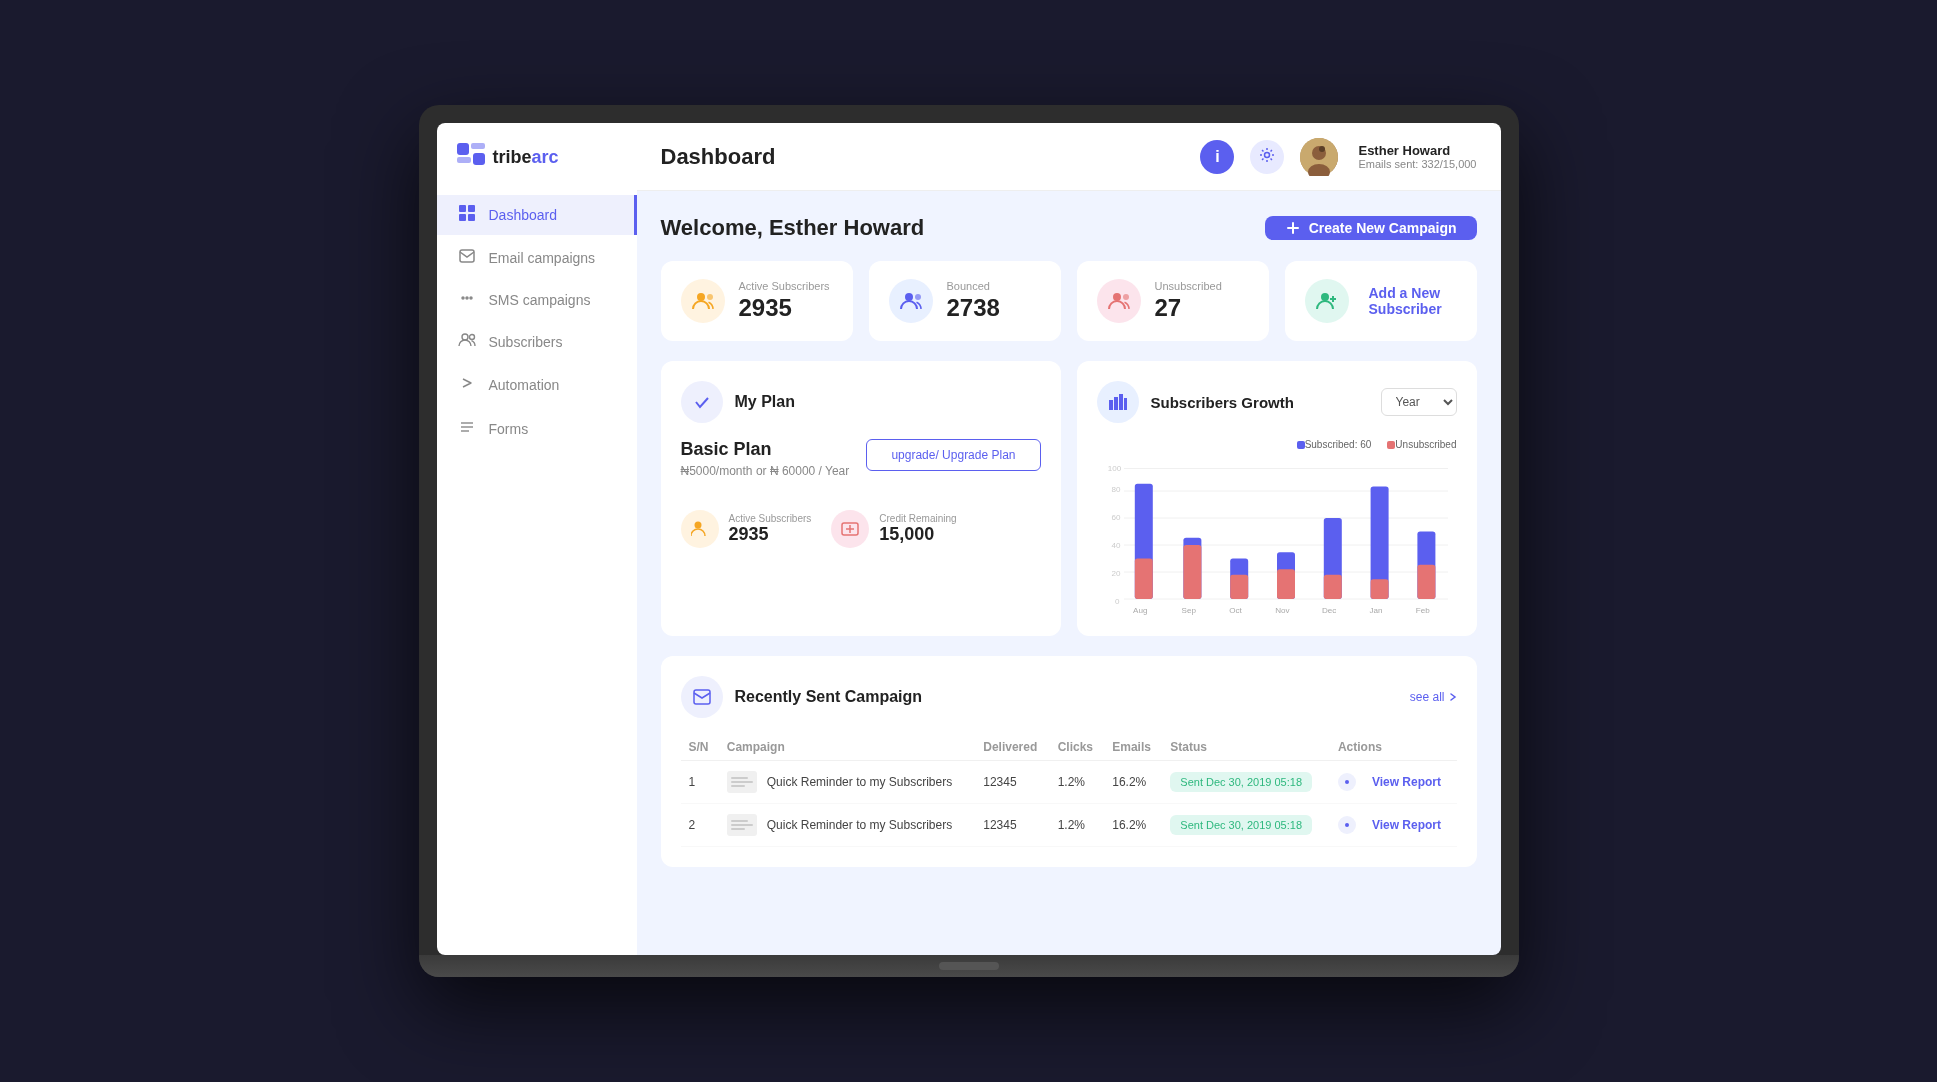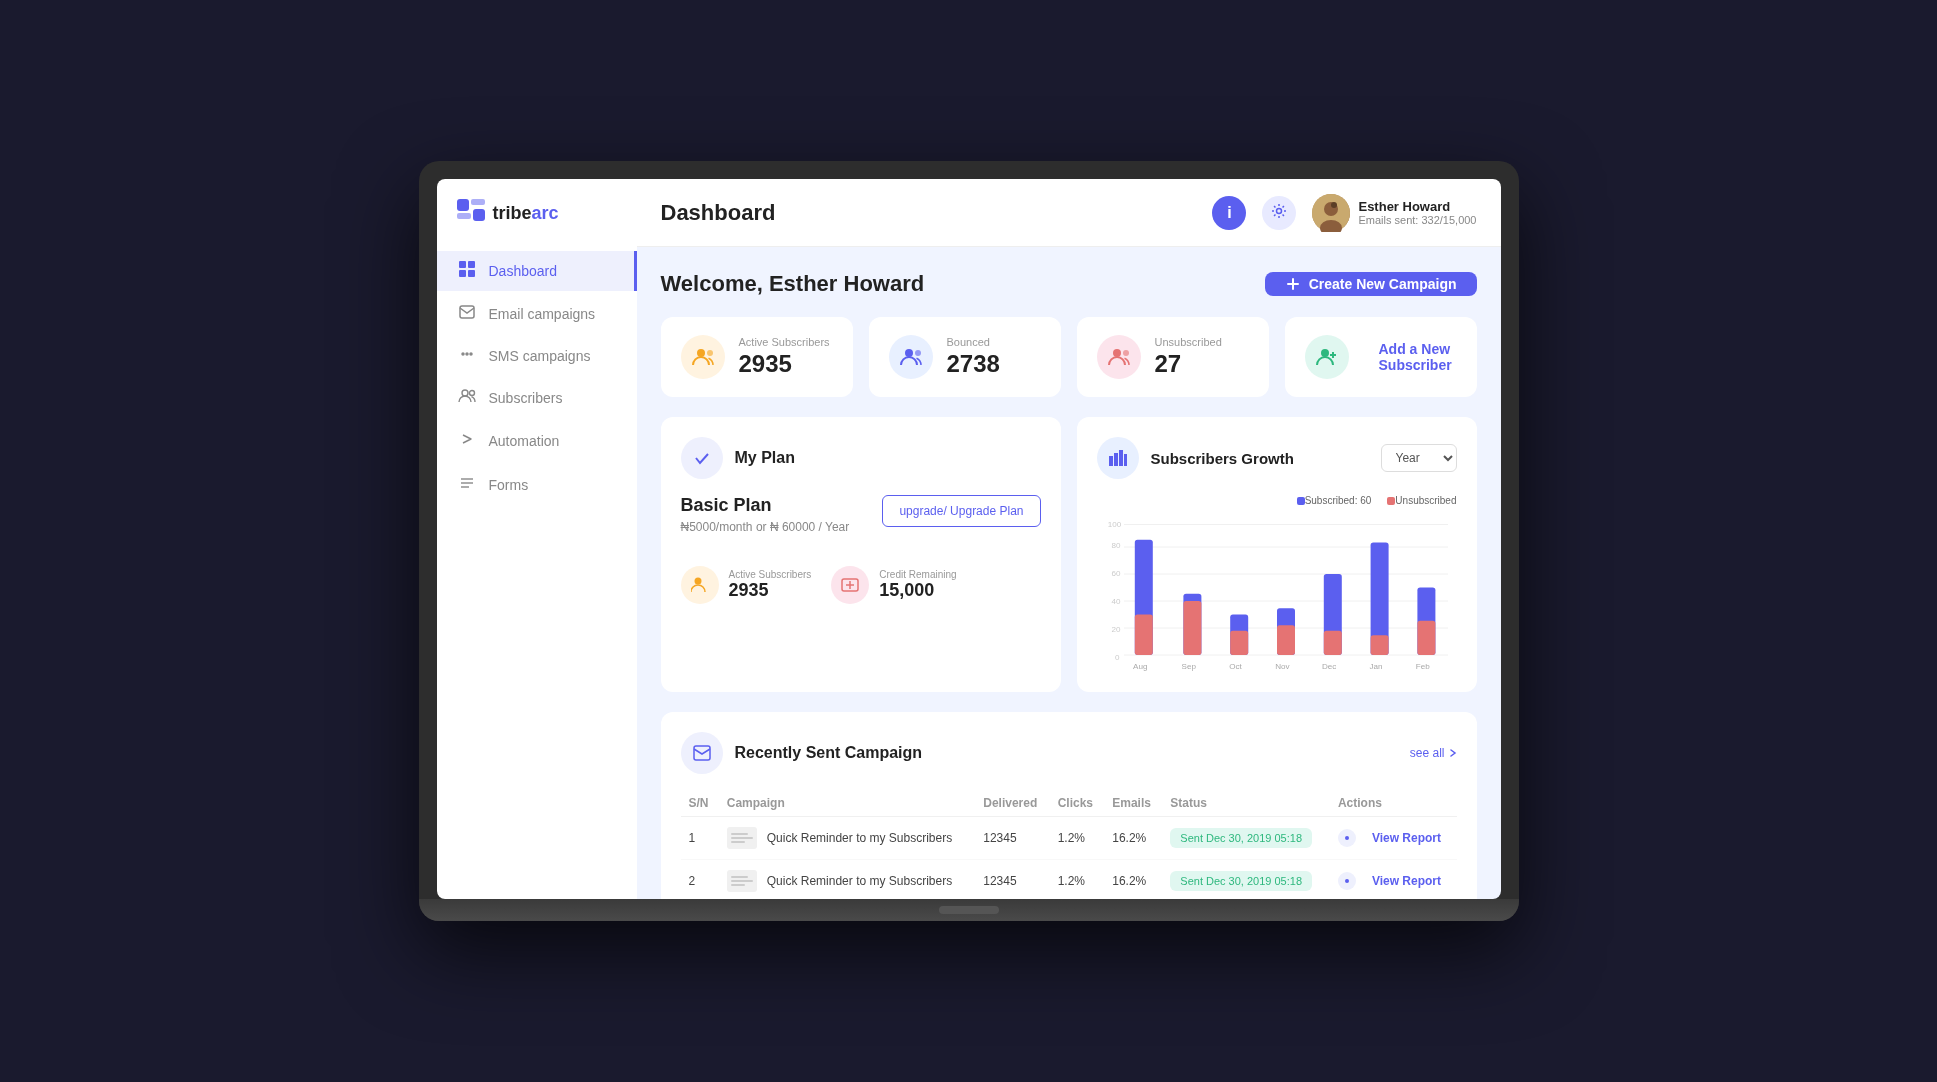--- a/index.html
+++ b/index.html
@@ -36,21 +36,21 @@
     }
     .laptop-notch {
       width: 60px;
       height: 8px;
       background: #555;
       border-radius: 4px;
     }
 
     .app-container {
       display: flex;
-      height: 720px;
+      height: 832px;
       background: #000000;
     }
 
     
     .sidebar {
       width: 200px;
       background: #fff;
       display: flex;
       flex-direction: column;
       padding: 20px 0;
@@ -144,21 +144,21 @@
       font-size: 16px;
     }
     .topbar-icon.settings-icon {
       background: #e8eaff;
       color: #5b5fef;
       font-size: 16px;
     }
     .user-area {
       display: flex;
       align-items: center;
-      gap: 8px;
+      gap: 20px;
     }
     .avatar {
       width: 38px;
       height: 38px;
       border-radius: 50%;
       background: linear-gradient(135deg, #c9a96e, #8b5e3c);
       display: flex;
       align-items: center;
       justify-content: center;
       font-size: 18px;
@@ -244,21 +244,21 @@
       font-size: 24px;
       font-weight: 700;
       color: #222;
     }
     .add-subscriber-card {
       background: white;
       border-radius: 12px;
       padding: 18px 20px;
       display: flex;
       align-items: center;
-      gap: 30px;
+      gap: 20px;
       cursor: pointer;
     }
     .add-subscriber-text {
       font-size: 14px;
       font-weight: 600;
       color: #5b5fef;
     }
 
     
     .middle-row {
@@ -304,21 +304,21 @@
     .plan-price {
       font-size: 12px;
       color: #888;
       margin-bottom: 16px;
     }
     .upgrade-btn {
       border: 1.5px solid #5b5fef;
       background: white;
       color: #5b5fef;
       border-radius: 6px;
-      padding: 8px 16px;
+      padding: 8px 24px;
       font-size: 12px;
       cursor: pointer;
       font-weight: 500;
     }
     .plan-stats {
       display: flex;
       gap: 20px;
       margin-top: 16px;
     }
     .plan-stat {

